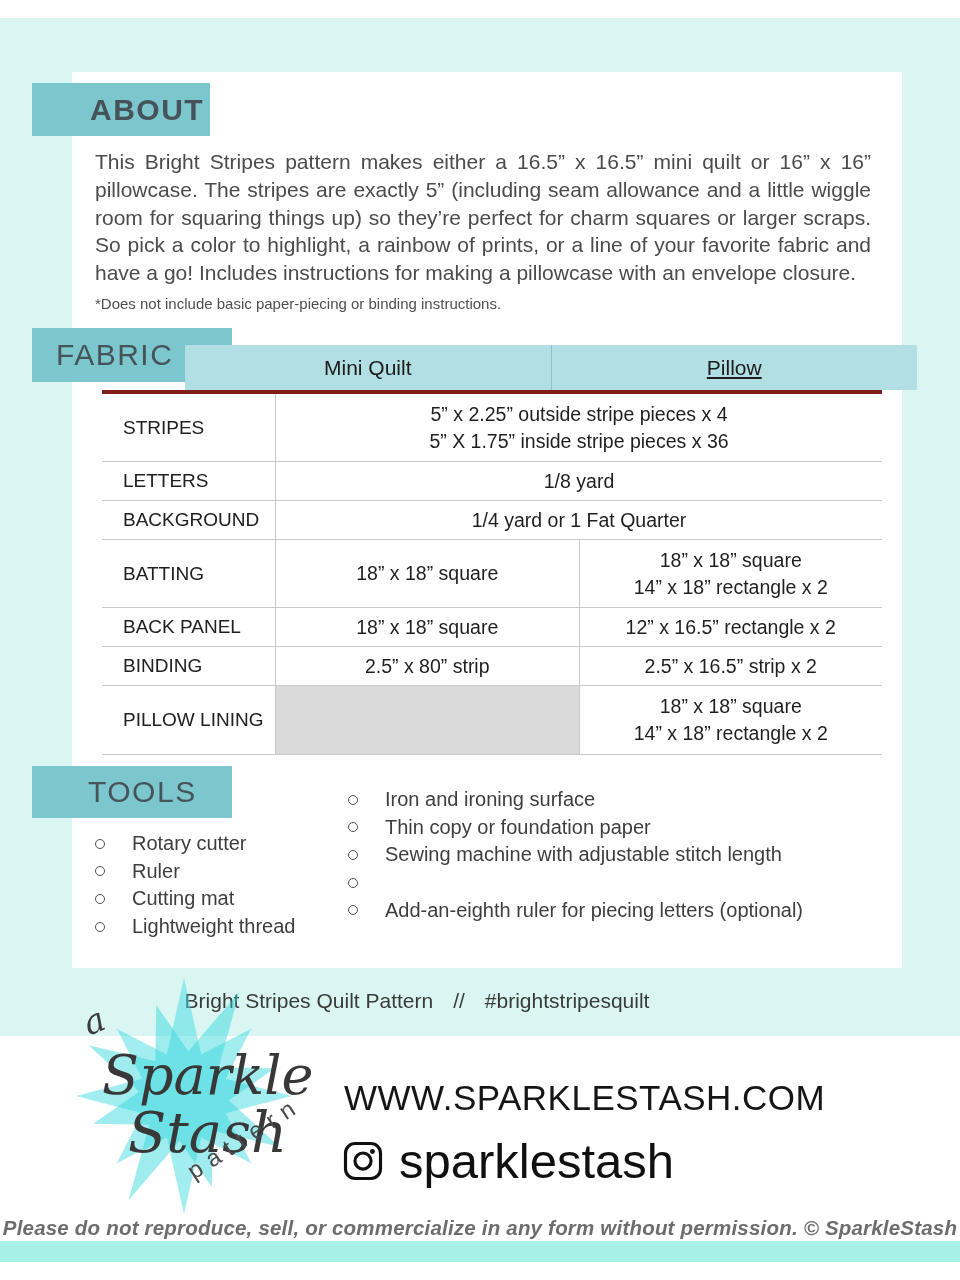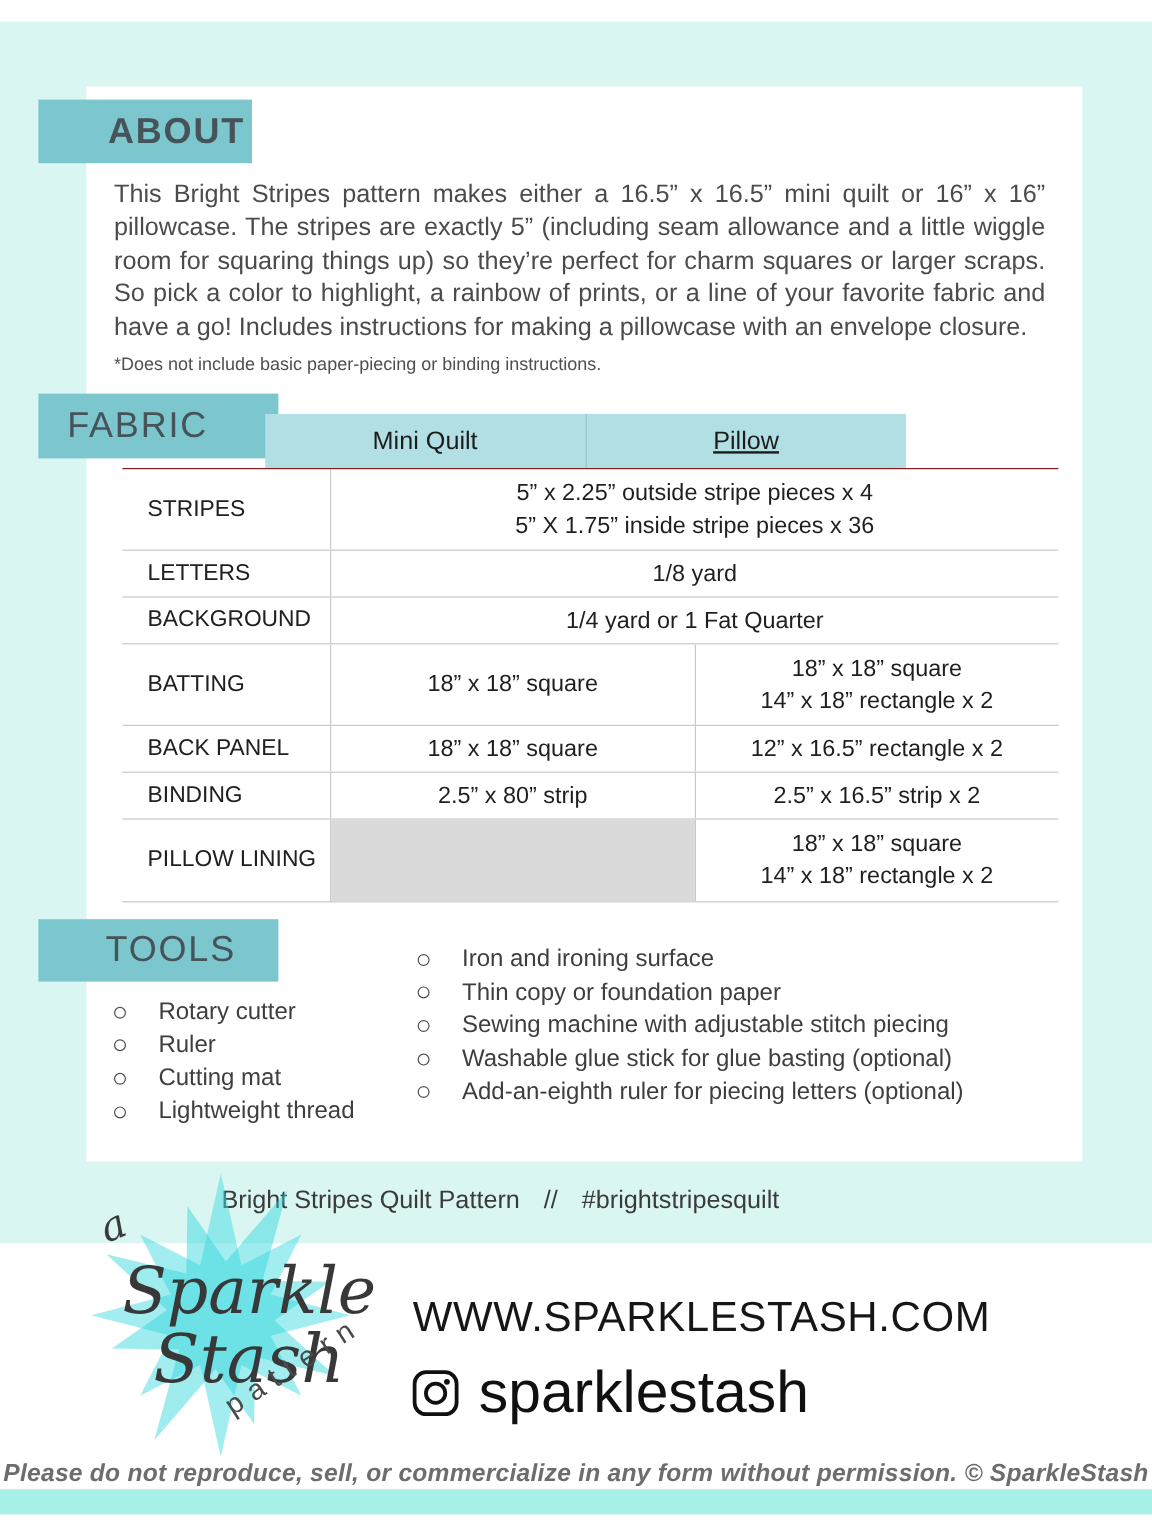--- a/index.html
+++ b/index.html
@@ -20,24 +20,24 @@
   #fabric-badge{left:32px;top:328px;width:200px;height:54px;padding-left:24px;box-sizing:border-box;}
   #tools-badge{left:32px;top:766px;width:200px;height:52px;padding-left:56px;box-sizing:border-box;}
   
   #about-body{
     left:95px;top:148px;width:776px;font-size:21px;line-height:27.8px;
     color:#4b4b4b;text-align:justify;
   }
   #about-footnote{left:95px;top:295px;font-size:15px;color:#4f4f4f;}
   
   #fabric-table{left:102px;top:345px;width:780px;font-size:19.5px;color:#1f1f1f;}
-  #fabric-head{display:flex;margin-left:119px;width:534px;height:45px;background:#b2dfe4;}
+  #fabric-head{display:flex;margin-left:83px;width:732px;height:45px;background:#b2dfe4;}
   .head-cell{flex:1;display:flex;align-items:center;justify-content:center;font-size:21px;color:#1c1c1c;}
   .head-cell + .head-cell{border-left:1px solid #8fc4cc;text-decoration:underline;}
-  #fabric-body{border-top:1px solid #7f1d1d;}
+  #fabric-body{border-top:4px solid #7f1d1d;}
   .frow{display:flex;border-bottom:1px solid #c9c9c9;}
   .frow .lbl{
     width:173px;box-sizing:border-box;display:flex;align-items:center;
     padding-left:21px;font-size:19px;color:#202020;
   }
   .frow .content{width:607px;box-sizing:border-box;border-left:1px solid #c9c9c9;display:flex;}
   .cell{display:flex;flex-direction:column;align-items:center;justify-content:center;line-height:27px;text-align:center;}
   .cell.full{flex:1;}
   .cell.half{width:303px;box-sizing:border-box;}
   .cell.half + .cell.half{border-left:1px solid #c9c9c9;width:304px;}
@@ -182,25 +182,24 @@
   <div class="tool-item">
     <span class="bullet"></span>
     <span>Iron and ironing surface</span>
   </div>
   <div class="tool-item">
     <span class="bullet"></span>
     <span>Thin copy or foundation paper</span>
   </div>
   <div class="tool-item">
     <span class="bullet"></span>
-    <span>Sewing machine with adjustable stitch piecing</span>
-  </div>
-  <div class="tool-item">
-    <span class="bullet"></span>
-    <span>Washable glue stick for glue basting (optional)</span>
+    <span>Sewing machine with adjustable stitch length</span>
+  </div>
+  <div class="tool-item">
+    <span class="bullet"></span>
   </div>
   <div class="tool-item">
     <span class="bullet"></span>
     <span>Add-an-eighth ruler for piecing letters (optional)</span>
   </div>
 </div>
 
 <div class="abs" id="footer-tagline">
   <span>Bright Stripes Quilt Pattern</span>
   <span>//</span>

